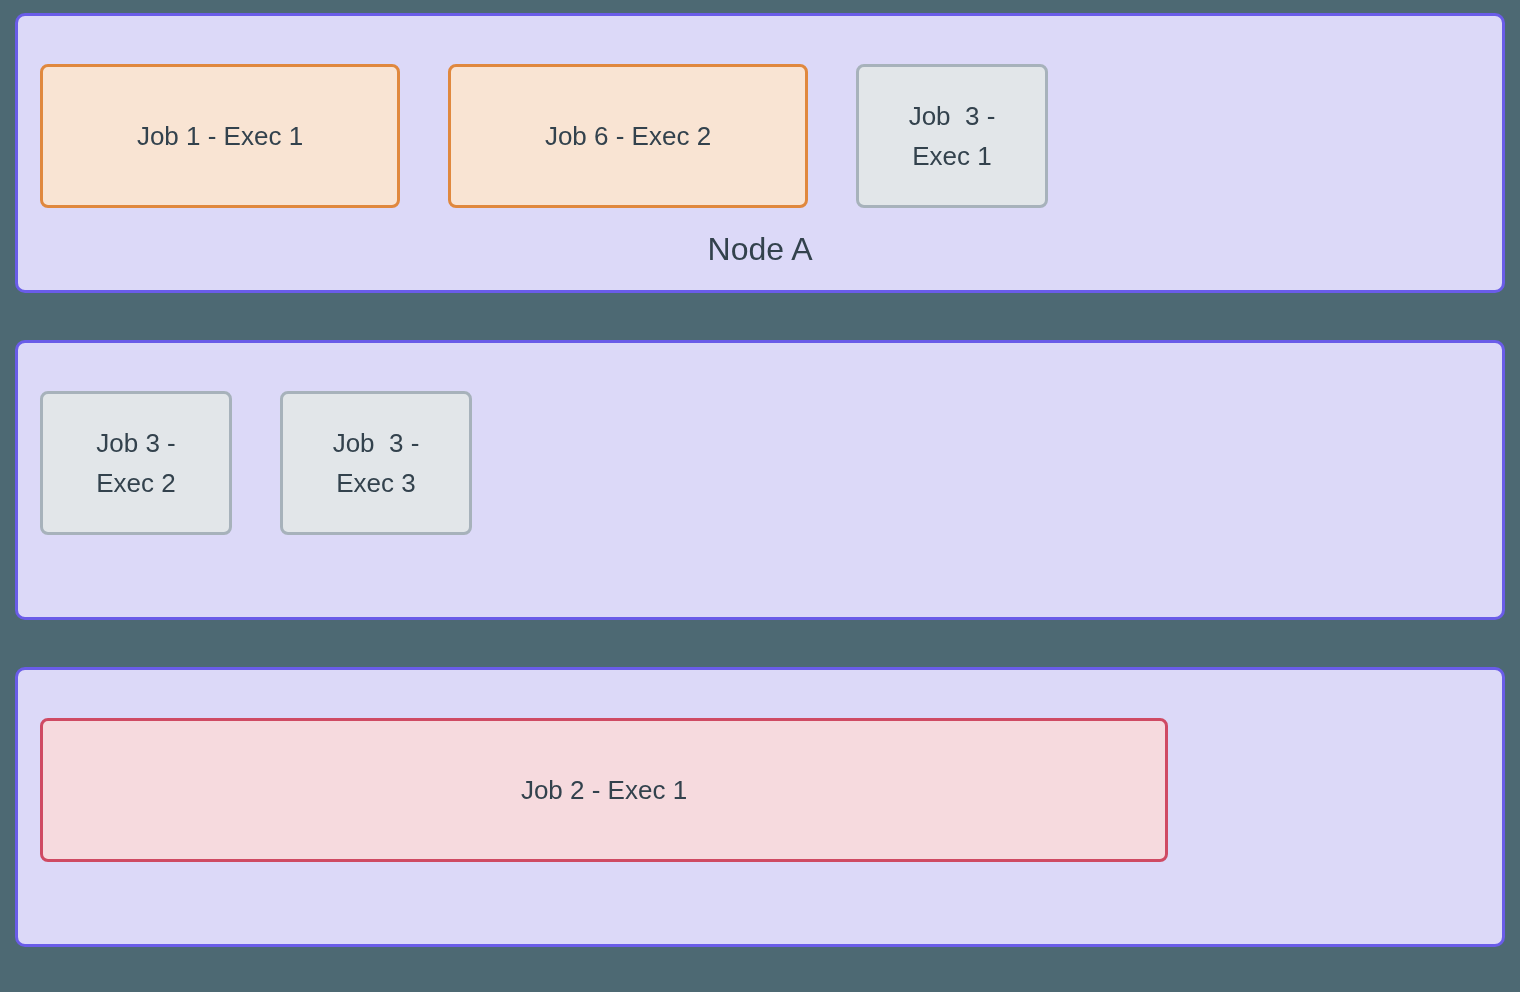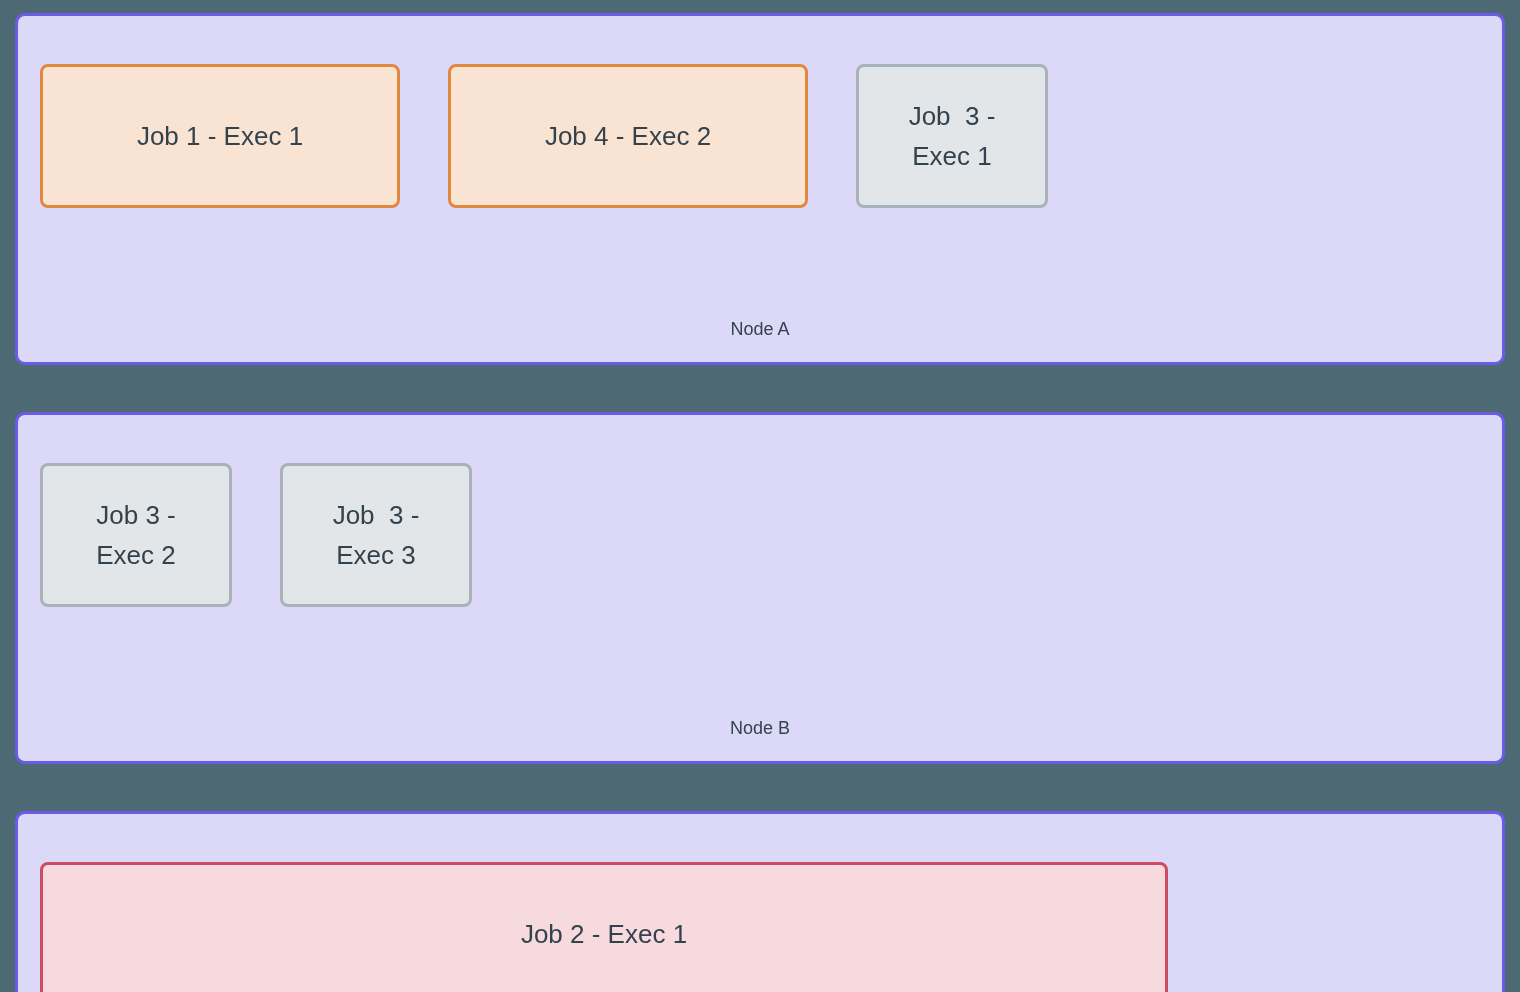--- a/index.html
+++ b/index.html
@@ -24,21 +24,21 @@
     height: 992px;
     background: var(--page-background);
     font-family: "Liberation Sans", "DejaVu Sans", sans-serif;
     color: var(--text);
     padding: 13px 15px;
     overflow: hidden;
   }
   .node {
     position: relative;
     width: 1490px;
-    height: 352px;
+    height: 280px;
     background: var(--node-fill);
     border: 3px solid var(--node-border);
     border-radius: 10px;
     margin-bottom: 47px;
   }
   .node:last-child { margin-bottom: 0; }
   .jobs-row {
     display: flex;
     gap: 48px;
     padding: 48px 0 0 22px;
@@ -61,44 +61,43 @@
   .job-xl     { width: 1128px; }
   .job-type1 { background: var(--job1-fill); border-color: var(--job1-border); }
   .job-type2 { background: var(--job2-fill); border-color: var(--job2-border); }
   .job-type3 { background: var(--job3-fill); border-color: var(--job3-border); }
   .node-label {
     position: absolute;
     left: 0;
     right: 0;
     bottom: 22px;
     text-align: center;
-    font-size: 18px;
+    font-size: 32px;
     color: var(--text);
   }
 </style>
 </head>
 <body>
 
 <div class="node">
   <div class="jobs-row">
     <div class="job job-wide job-type1">Job 1 - Exec 1</div>
-    <div class="job job-wide job-type1">Job 4 - Exec 2</div>
+    <div class="job job-wide job-type1">Job 6 - Exec 2</div>
     <div class="job job-narrow job-type3">Job  3 -
 Exec 1</div>
   </div>
   <div class="node-label">Node A</div>
 </div>
 
 <div class="node">
   <div class="jobs-row">
     <div class="job job-narrow job-type3">Job 3 -
 Exec 2</div>
     <div class="job job-narrow job-type3">Job  3 -
 Exec 3</div>
   </div>
-  <div class="node-label">Node B</div>
 </div>
 
 <div class="node">
   <div class="jobs-row">
     <div class="job job-xl job-type2">Job 2 - Exec 1</div>
   </div>
 </div>
 
 </body></html>

